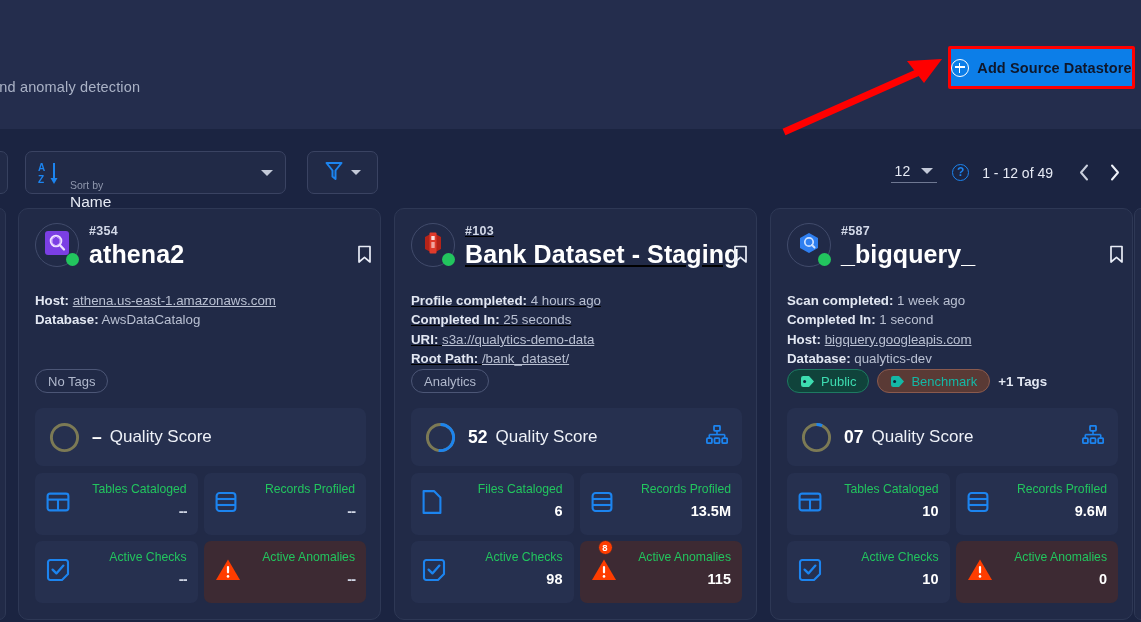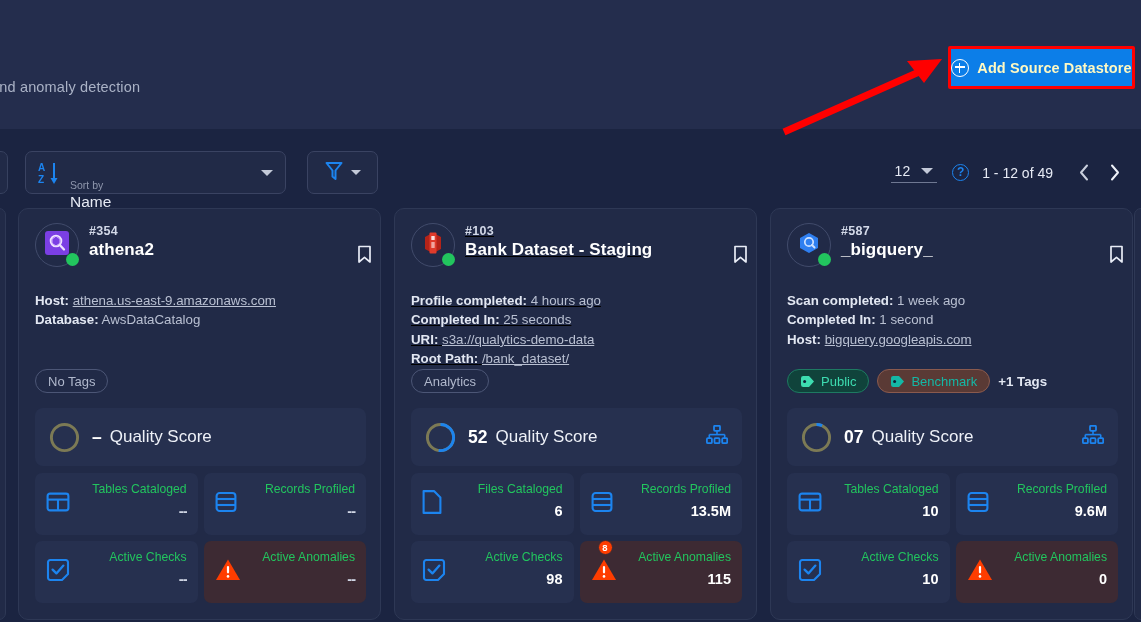--- a/index.html
+++ b/index.html
@@ -25,21 +25,21 @@
 
   
   .add-ds-wrap {
     position: absolute; left: 948px; top: 46px;
     width: 187px; height: 43px;
     border: 3px solid #ff0000; border-radius: 2px;
     background: #0c7ee8;
     display: flex; align-items: center; justify-content: center; gap: 8px;
     cursor: pointer;
   }
-  .add-ds-label { font-size: 14.5px; font-weight: 700; color: #fef9c3; white-space: nowrap; letter-spacing: .1px; }
+  .add-ds-label { font-size: 14.5px; font-weight: 700; color: #0f172a; white-space: nowrap; letter-spacing: .1px; }
   .plus-circle {
     width: 18px; height: 18px; border-radius: 50%;
     border: 1.8px solid #fff; position: relative; flex: none;
   }
   .plus-circle:before, .plus-circle:after {
     content: ""; position: absolute; background: #fff;
   }
   .plus-circle:before { left: 3px; right: 3px; top: 6.3px; height: 1.8px; }
   .plus-circle:after { top: 3px; bottom: 3px; left: 6.3px; width: 1.8px; }
 
@@ -116,21 +116,21 @@
     width: 44px; height: 44px; border-radius: 50%; border: 1px solid #414b6b;
     position: relative; flex: none; margin-right: 10px;
     display: flex; align-items: center; justify-content: center;
   }
   .status-dot {
     position: absolute; right: -1px; bottom: 0px; width: 13px; height: 13px;
     border-radius: 50%; background: #22c55e;
   }
   .head-text { display: flex; flex-direction: column; padding-top: 1px; }
   .card-id { font-size: 12.5px; font-weight: 700; color: #d3d9e8; letter-spacing: .3px; }
-  .card-title { font-size: 17px; font-weight: 700; color: #ffffff; margin-top: 2px; letter-spacing: .1px; white-space: nowrap; }
+  .card-title { font-size: 25px; font-weight: 700; color: #ffffff; margin-top: 2px; letter-spacing: .1px; white-space: nowrap; }
   .bookmark { position: absolute; right: 0px; top: 22px; cursor: pointer; }
 
   .meta { margin-top: 6px; }
   .meta-row { font-size: 13.3px; color: #cfd5e4; line-height: 19.4px; white-space: nowrap; }
   .meta-key { font-weight: 700; color: #e2e7f2; }
   .meta-val { color: #b9c0d2; }
   .meta-link { color: #b9c0d2; text-decoration: underline; cursor: pointer; }
 
   .tags { position: absolute; left: 16px; top: 160px; display: flex; align-items: center; gap: 8px; }
   .tag {
@@ -256,21 +256,21 @@
           </div>
           <div class="head-text">
             <div class="card-id">#354</div>
             <div class="card-title">athena2</div>
           </div>
           <span class="bookmark"><svg width="15" height="19" viewBox="0 0 15 19">
               <path d="M2 1.5 L13 1.5 L13 17 L7.5 12.4 L2 17 Z" fill="none" stroke="#e8ecf6" stroke-width="1.7" stroke-linejoin="round"></path>
             </svg></span>
         </div>
         <div class="meta">
-          <div class="meta-row"><span class="meta-key">Host:</span> <span class="meta-link">athena.us-east-9.amazonaws.com</span></div>
+          <div class="meta-row"><span class="meta-key">Host:</span> <span class="meta-link">athena.us-east-1.amazonaws.com</span></div>
           <div class="meta-row"><span class="meta-key">Database:</span> <span class="meta-val">AwsDataCatalog</span></div>
         </div>
         <div class="tags">
           <span class="tag plain">
             <span>No Tags</span>
           </span>
         </div>
         <div class="qs">
           <span class="ring"><svg viewBox="0 0 36 36" width="31" height="31">
               <circle cx="18" cy="18" r="15.2" fill="none" stroke="#7c7a55" stroke-width="3.4"></circle>
@@ -433,20 +433,21 @@
             <div class="card-title">_bigquery_</div>
           </div>
           <span class="bookmark"><svg width="15" height="19" viewBox="0 0 15 19">
               <path d="M2 1.5 L13 1.5 L13 17 L7.5 12.4 L2 17 Z" fill="none" stroke="#e8ecf6" stroke-width="1.7" stroke-linejoin="round"></path>
             </svg></span>
         </div>
         <div class="meta">
           <div class="meta-row"><span class="meta-key">Scan completed:</span> <span class="meta-val">1 week ago</span></div>
           <div class="meta-row"><span class="meta-key">Completed In:</span> <span class="meta-val">1 second</span></div>
           <div class="meta-row"><span class="meta-key">Host:</span> <span class="meta-link">bigquery.googleapis.com</span></div>
+          <div class="meta-row"><span class="meta-key">Database:</span> <span class="meta-val">qualytics-dev</span></div>
         </div>
         <div class="tags">
           <span class="tag teal">
             <span style="color: currentcolor; display: flex;">
               <svg width="15" height="13" viewBox="0 0 15 13">
                 <path d="M1 3.2 A2.2 2.2 0 0 1 3.2 1 L9 1 L14 6.5 L9 12 L3.2 12 A2.2 2.2 0 0 1 1 9.8 Z" fill="currentColor"></path>
                 <circle cx="4.6" cy="6.5" r="1.5" fill="#0f2037"></circle>
               </svg>
             </span>
             <span>Public</span>

